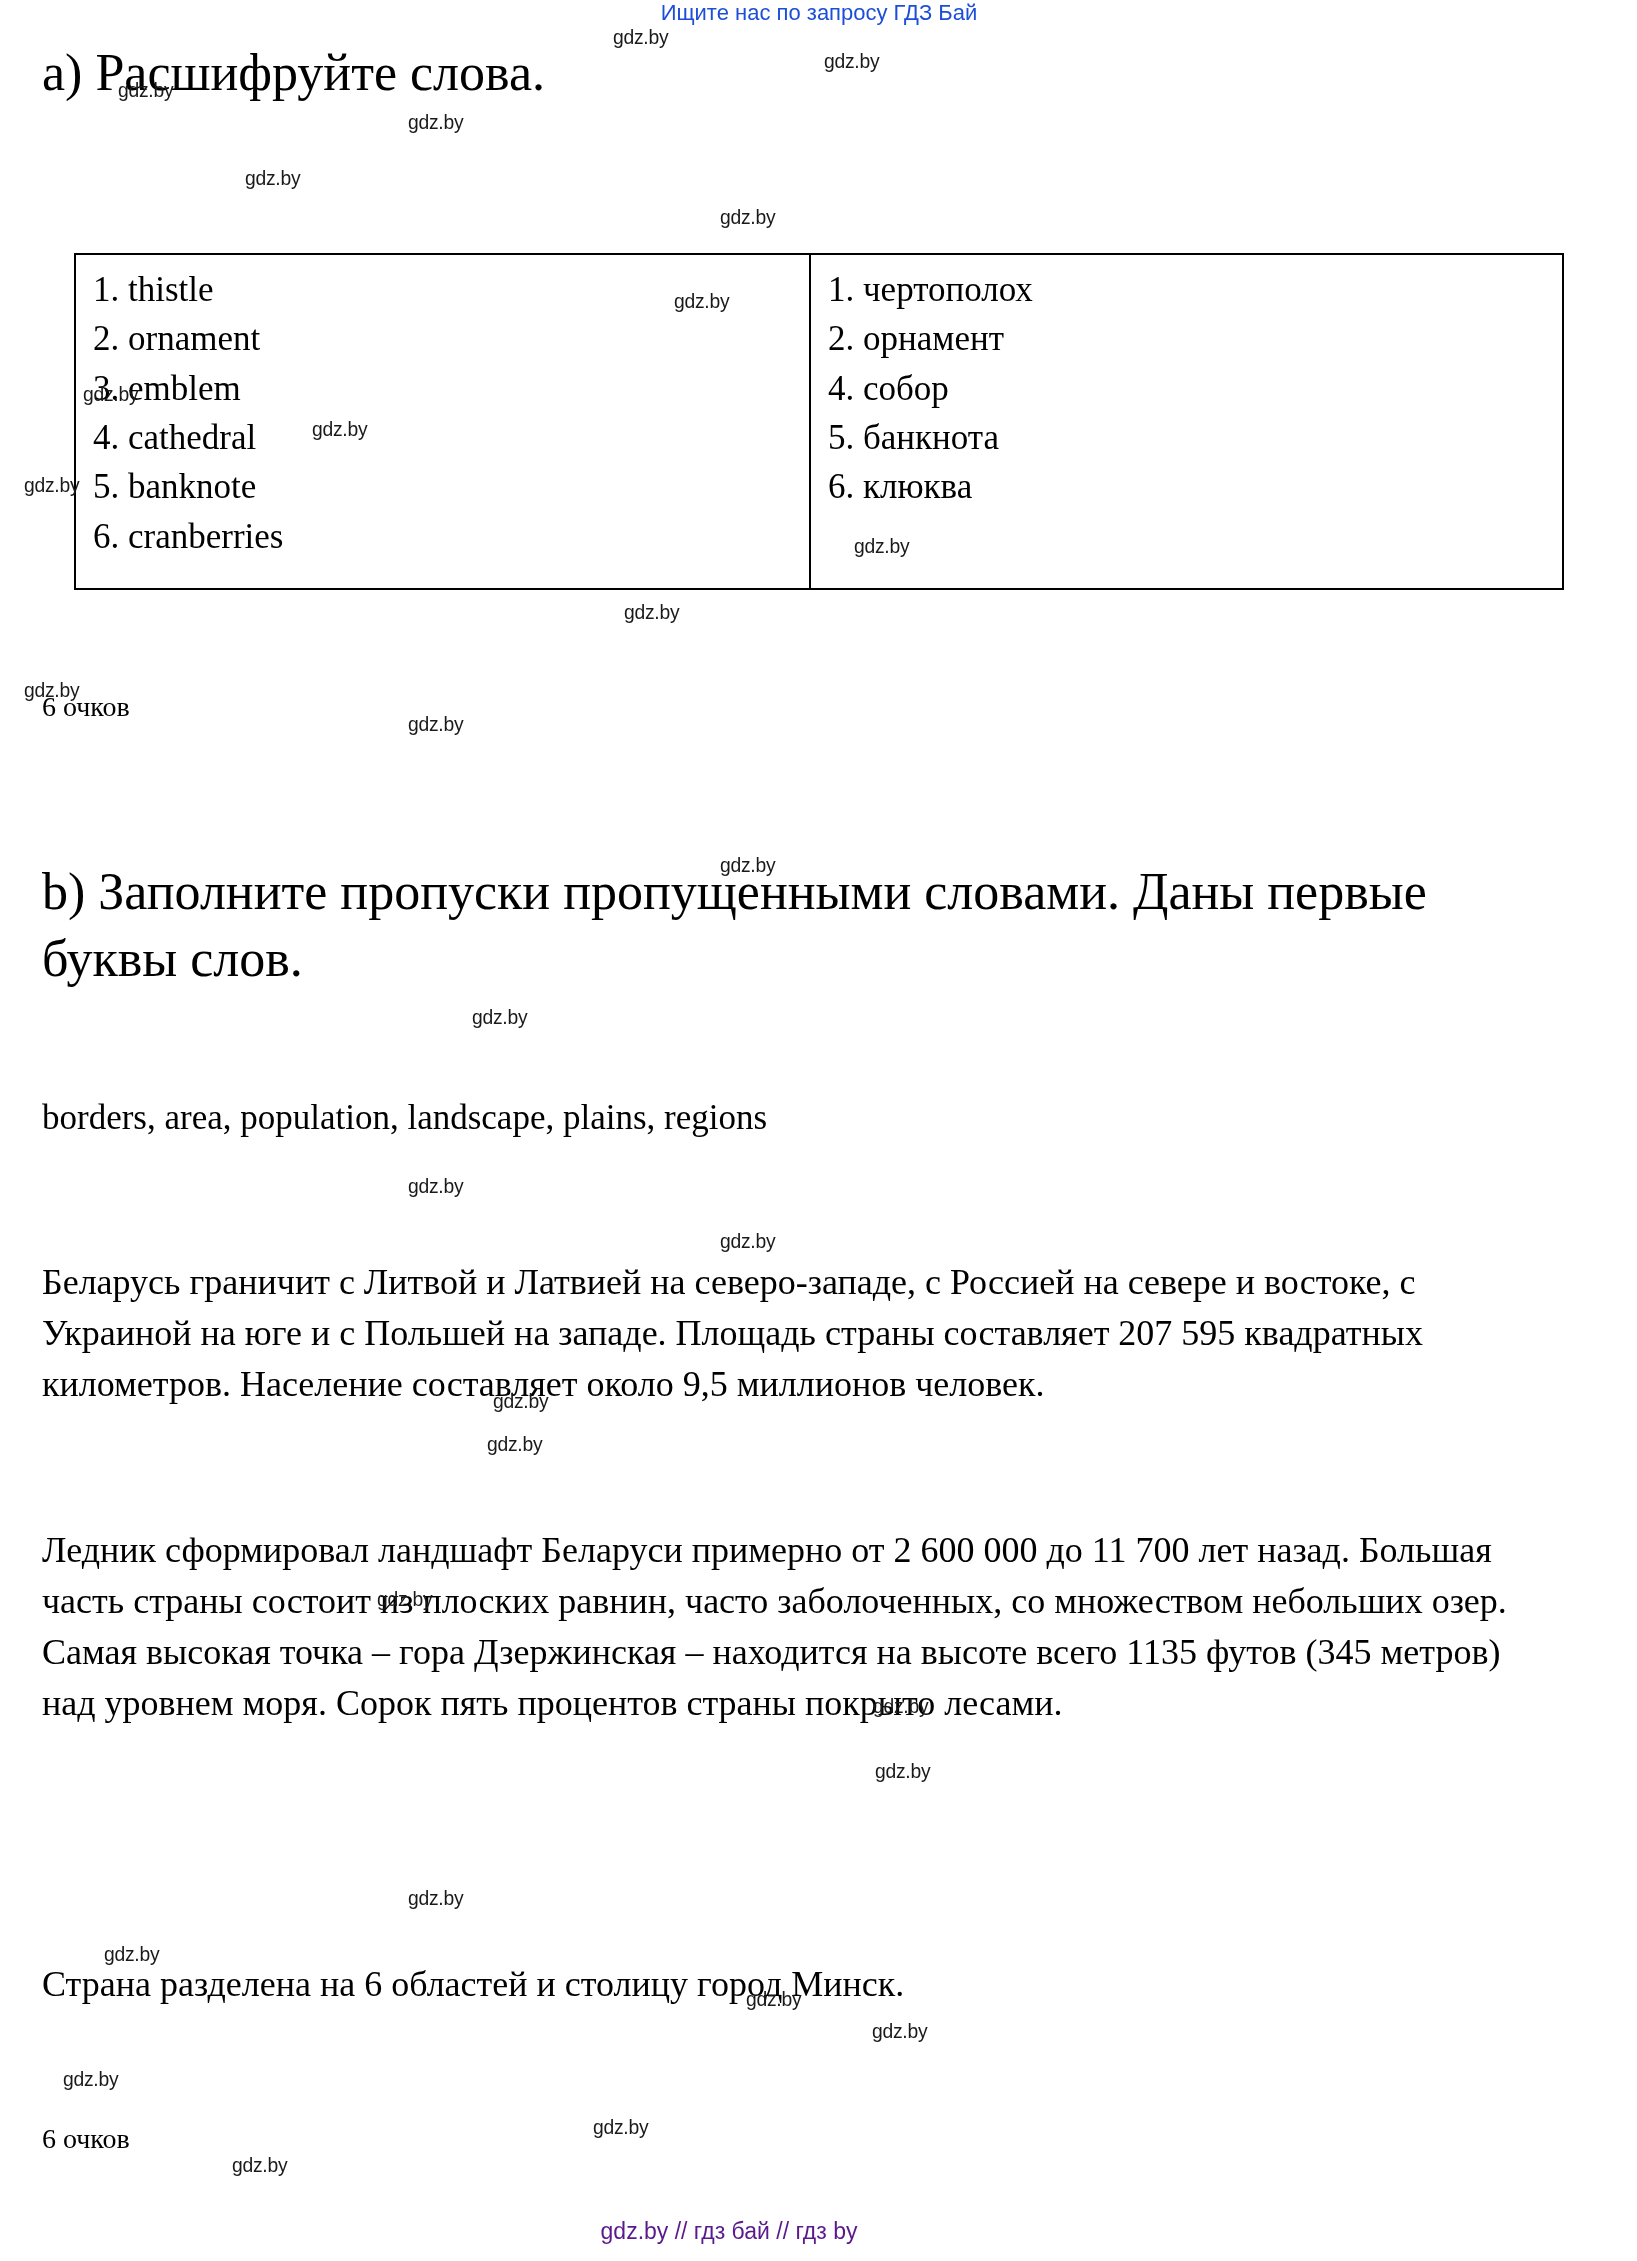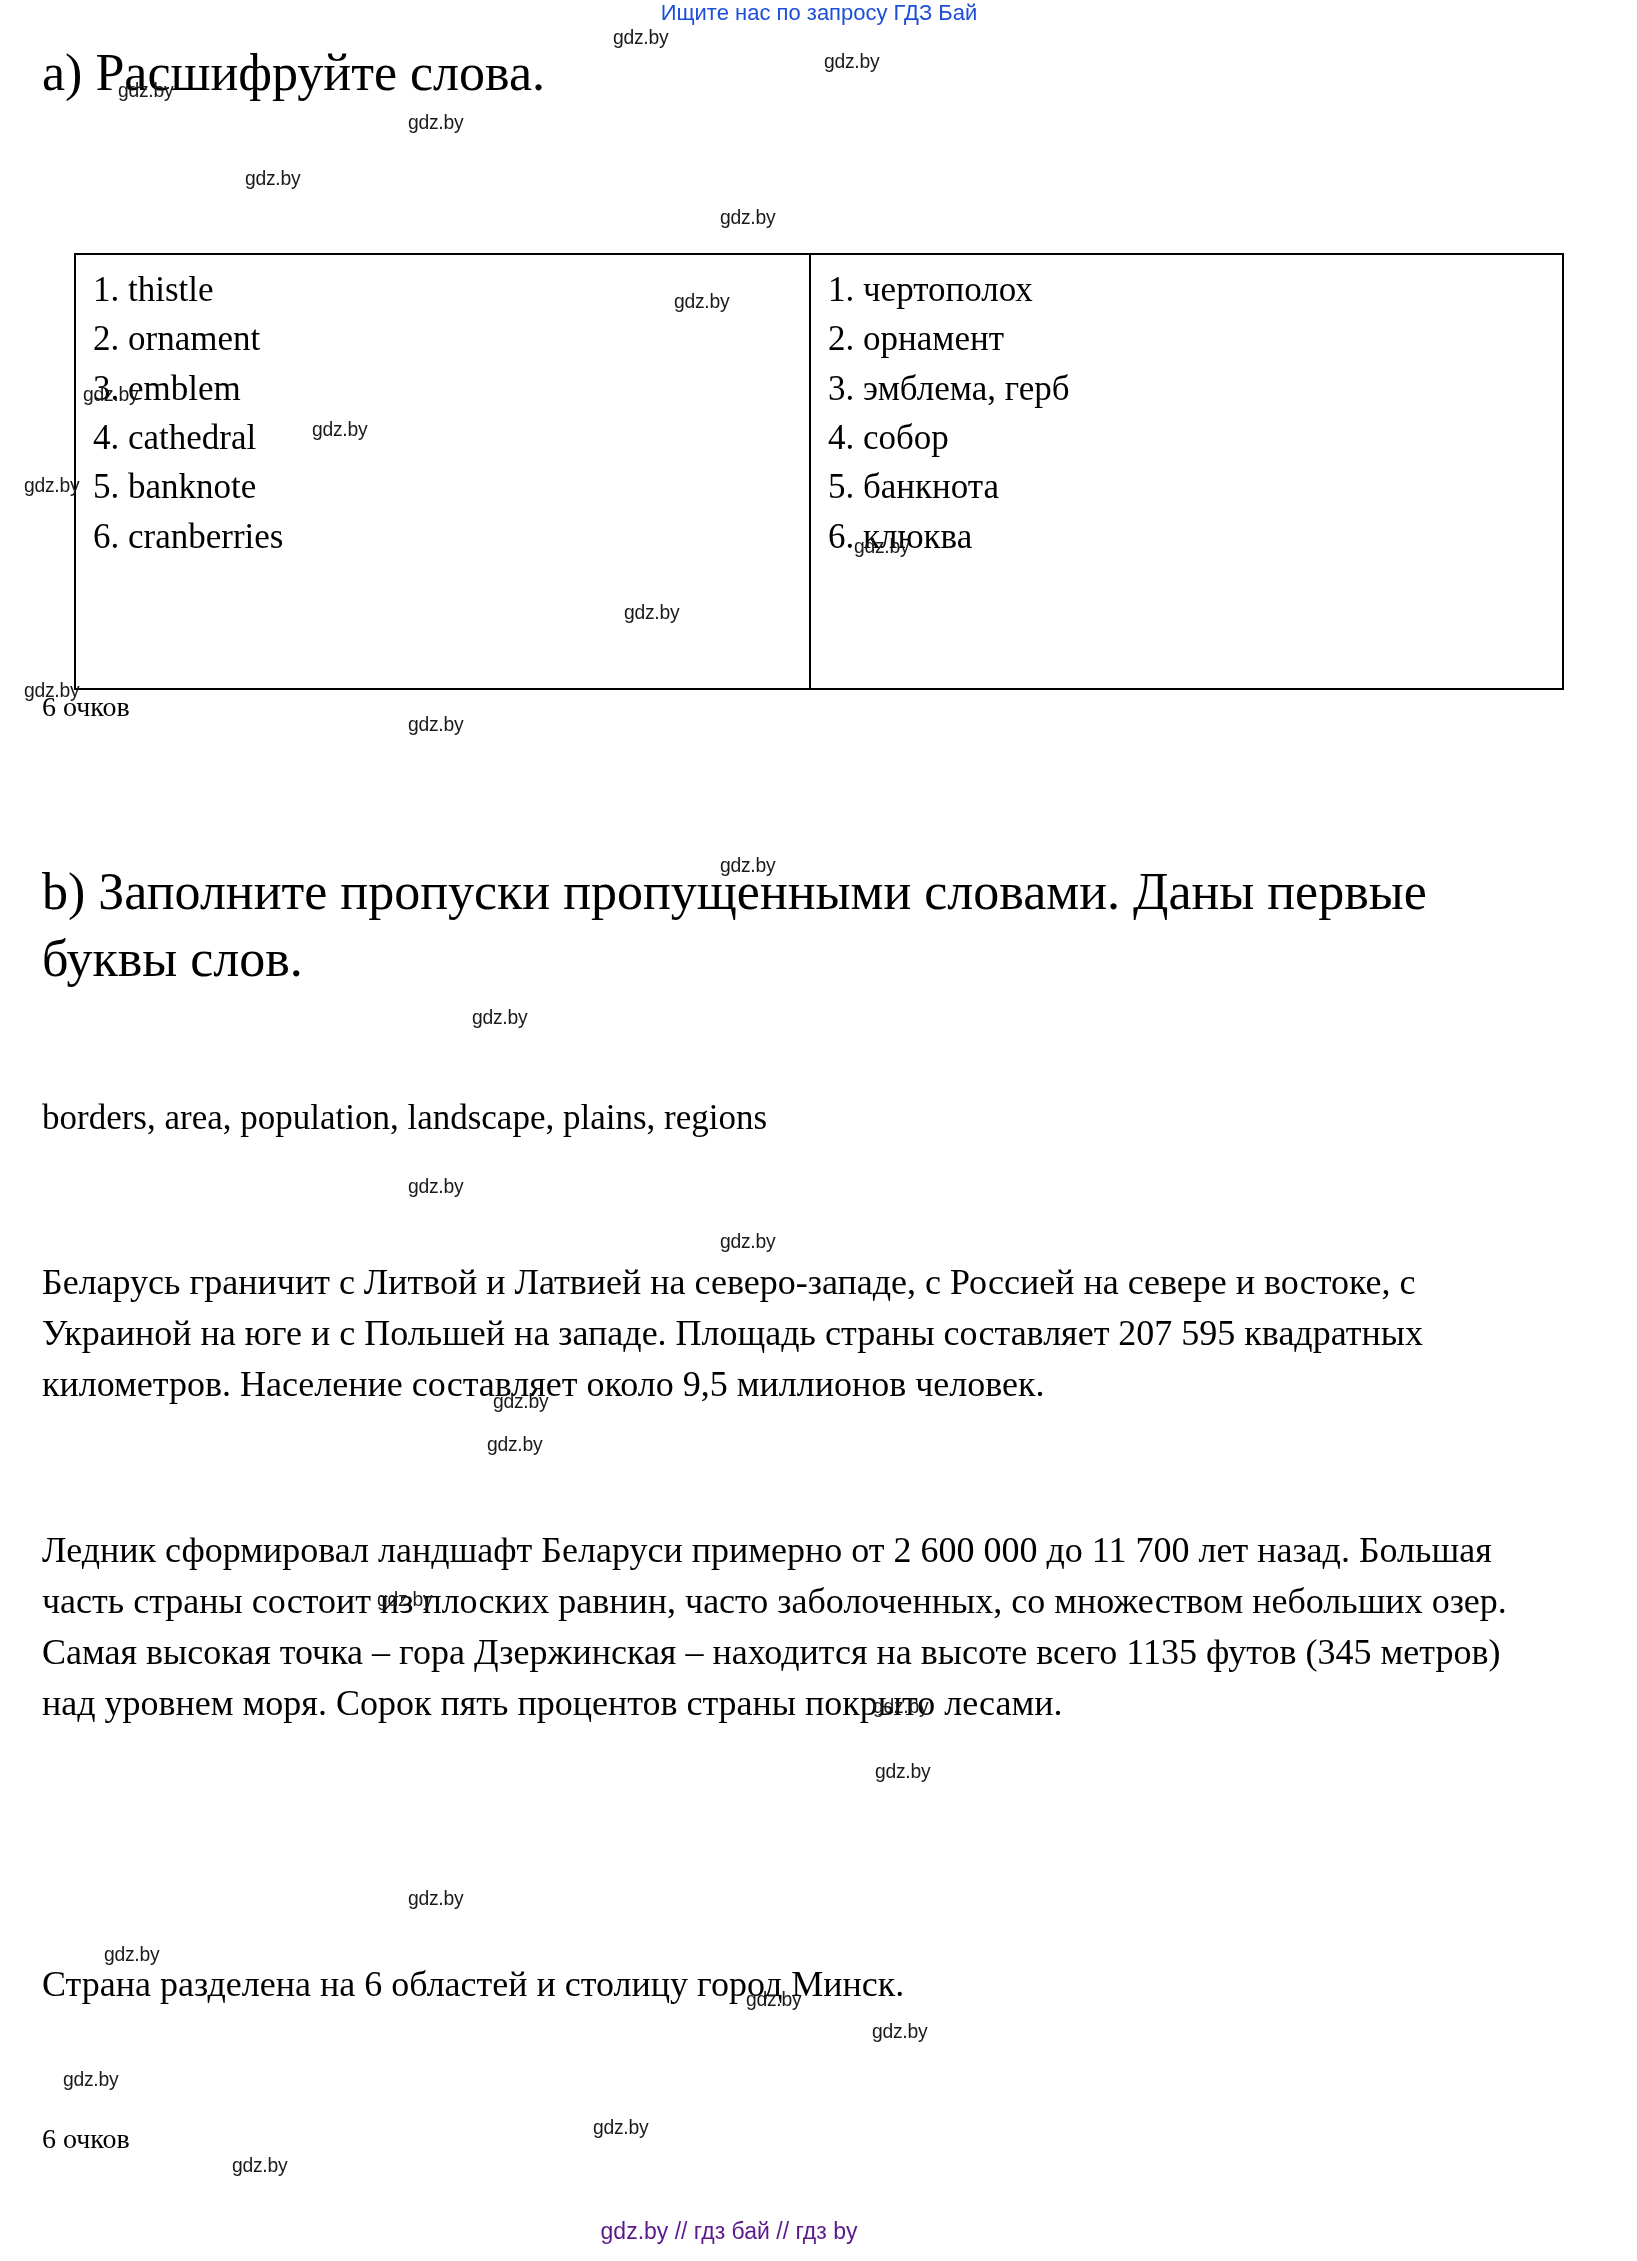--- a/index.html
+++ b/index.html
@@ -55,21 +55,21 @@
     white-space: normal;
     width: 1432px;
   }
 
   
   #vocab-table {
     position: absolute;
     left: 74px;
     top: 253px;
     width: 1490px;
-    height: 437px;
+    height: 337px;
     border: 2.5px solid #000000;
     box-sizing: border-box;
     display: flex;
   }
   .vocab-col {
     box-sizing: border-box;
     padding: 10px 0 0 17px;
   }
   #vocab-col-en {
     width: 735px;
@@ -144,21 +144,20 @@
       <li class="vocab-item">3. emblem</li>
       <li class="vocab-item">4. cathedral</li>
       <li class="vocab-item">5. banknote</li>
       <li class="vocab-item">6. cranberries</li>
     </ul>
   </div>
   <div class="vocab-col" id="vocab-col-ru">
     <ul class="vocab-list">
       <li class="vocab-item">1. чертополох</li>
       <li class="vocab-item">2. орнамент</li>
-      <li class="vocab-item">3. эмблема, герб</li>
       <li class="vocab-item">4. собор</li>
       <li class="vocab-item">5. банкнота</li>
       <li class="vocab-item">6. клюква</li>
     </ul>
   </div>
 </div>
 
 <div class="score-line" id="score-a" style="top:691px;">6 очков</div>
 
 <div class="task-heading" id="heading-b" style="left:42px; top:859px;">b) Заполните пропуски пропущенными словами. Даны первые буквы слов.</div>

